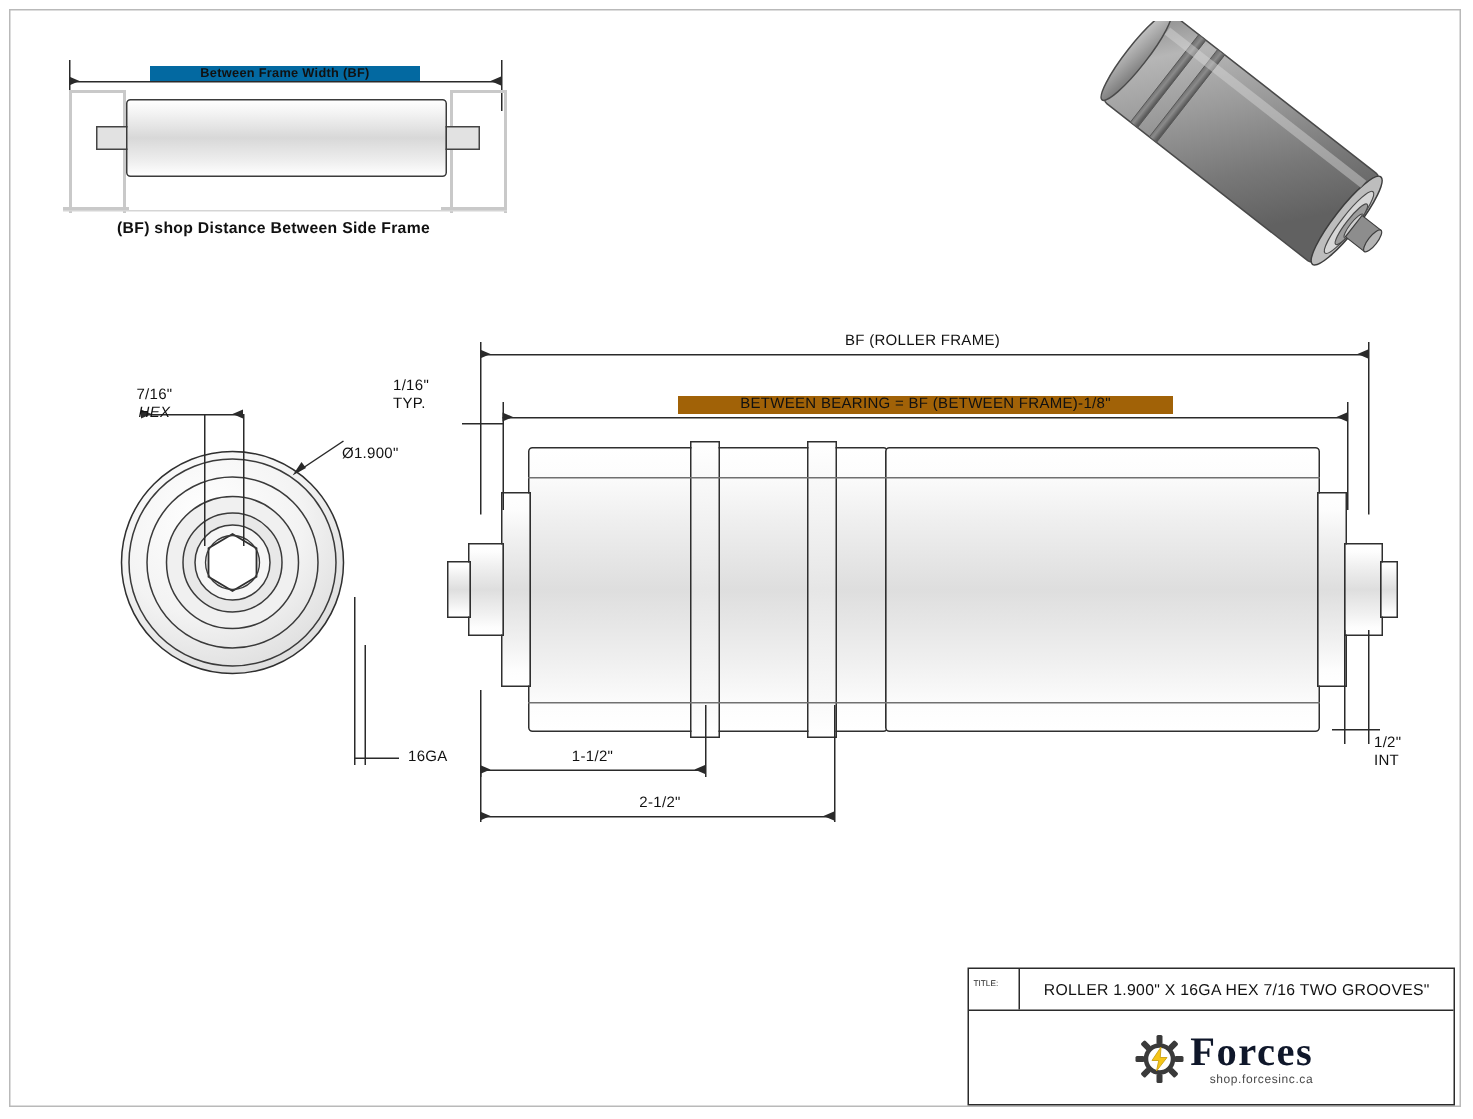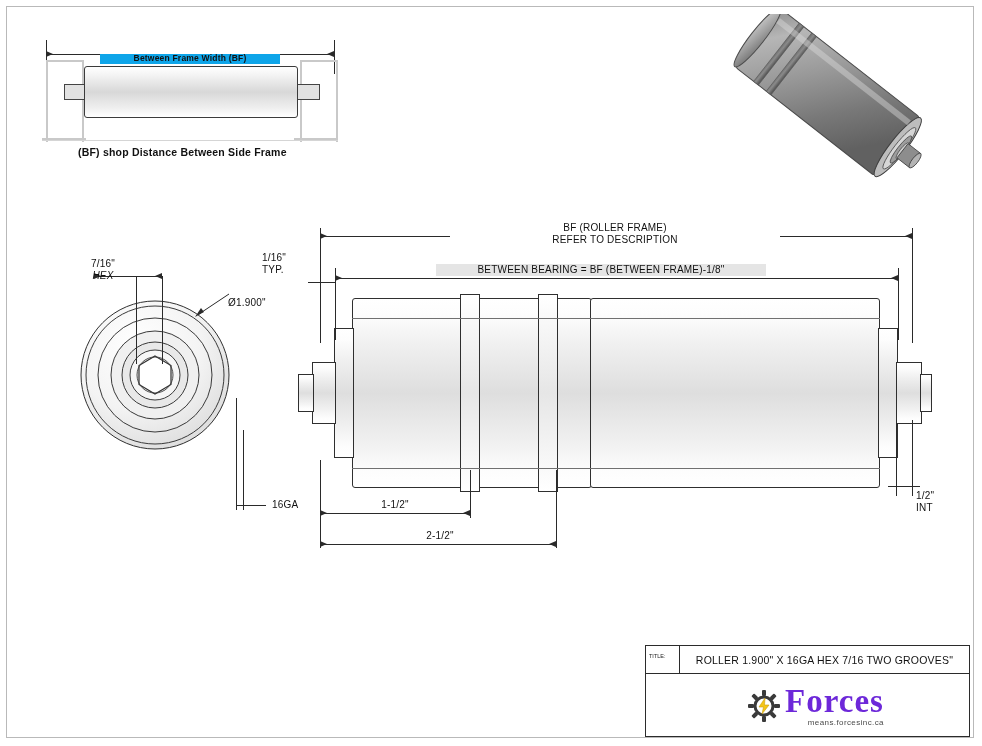--- a/index.html
+++ b/index.html
@@ -190,23 +190,23 @@
   }
   .logo-wrap {
     display: flex;
     align-items: center;
     gap: 4px;
     transform: translateX(8px);
   }
   .logo-text {
     font-family: "Liberation Serif", serif;
     font-weight: bold;
-    font-size: 33px;
+    font-size: 27px;
     letter-spacing: 1px;
-    color: #6d28d9;
+    color: #0f172a;
     line-height: 1;
   }
   .logo-sub {
     font-size: 8px;
     color: #4a4a4a;
     letter-spacing: 0.4px;
     text-align: right;
   }
   .logo-mark {
     position: relative;
@@ -221,21 +221,21 @@
 
   <div class="border-frame"></div>
 
   <div id="inset">
 
     <div class="vline" style="left:6px; top:22px; height:34px;"></div>
     <div class="vline" style="left:294px; top:22px; height:34px;"></div>
     <div class="dimline" style="left:6px; top:36px; width:288px;"></div>
     <div class="arrow-r" style="left:6px; top:33px;"></div>
     <div class="arrow-l" style="left:287px; top:33px;"></div>
-    <div class="lbl bold small center" style="left:60px; top:36px; width:180px; background:#0ea5e9;">Between Frame Width (BF)</div>
+    <div class="lbl bold small center" style="left:60px; top:26px; width:180px; background:#0369a1;">Between Frame Width (BF)</div>
 
     <div class="ins-frame ins-frame-l"></div>
     <div class="ins-frame ins-frame-r"></div>
     <div class="ins-base" style="left:2px; top:120px; width:44px;"></div>
     <div class="ins-base" style="left:254px; top:120px; width:44px;"></div>
     <div class="ins-base" style="left:2px; top:122px; width:296px; border-top:1px solid #d5d5d5;"></div>
 
     <div class="ins-shaft left"></div>
     <div class="ins-shaft right"></div>
     <div class="ins-roller"></div>
@@ -345,28 +345,27 @@
     <div class="tube" style="left:606px; top:82px; width:26px; height:62px;"></div>
     <div class="tube" style="left:630px; top:94px; width:12px; height:38px;"></div>
   </div>
 
   <div class="vline" style="left:320px; top:228px; height:115px;"></div>
   <div class="vline" style="left:912px; top:228px; height:115px;"></div>
   <div class="dimline" style="left:320px; top:236px; width:592px;"></div>
   <div class="arrow-r" style="left:320px; top:233px;"></div>
   <div class="arrow-l" style="left:905px; top:233px;"></div>
   <div class="lbl center" style="left:450px; top:222px; width:330px; background:#fff;">BF (ROLLER FRAME)</div>
-  <div class="lbl center" style="left:450px; top:234px; width:330px; background:#fff;">REFER TO DESCRIPTION</div>
 
   <div class="vline" style="left:335px; top:268px; height:72px;"></div>
   <div class="vline" style="left:898px; top:268px; height:72px;"></div>
   <div class="dimline" style="left:335px; top:278px; width:563px;"></div>
   <div class="arrow-r" style="left:335px; top:275px;"></div>
   <div class="arrow-l" style="left:891px; top:275px;"></div>
-  <div class="lbl center" style="left:436px; top:264px; width:330px; background:#e5e5e5;">BETWEEN BEARING = BF (BETWEEN FRAME)-1/8"</div>
+  <div class="lbl center" style="left:452px; top:264px; width:330px; background:#a16207;">BETWEEN BEARING = BF (BETWEEN FRAME)-1/8"</div>
 
   <div class="lbl" style="left:262px; top:252px;">1/16"</div>
   <div class="lbl" style="left:262px; top:264px;">TYP.</div>
   <div class="dimline" style="left:308px; top:282px; width:28px; border-top:1px solid #2a2a2a;"></div>
 
   <div class="lbl" style="left:916px; top:490px;">1/2"</div>
   <div class="lbl" style="left:916px; top:502px;">INT</div>
   <div class="vline" style="left:896px; top:420px; height:76px;"></div>
   <div class="vline" style="left:912px; top:420px; height:76px;"></div>
   <div class="dimline" style="left:888px; top:486px; width:32px;"></div>
@@ -405,19 +404,19 @@
                 <rect x="-16" y="-2" width="6" height="4" rx="1" transform="rotate(45)"></rect>
                 <rect x="10" y="-2" width="6" height="4" rx="1" transform="rotate(45)"></rect>
               </g>
               <circle cx="0" cy="0" r="9" fill="none" stroke="#3a3a3a" stroke-width="3"></circle>
               <polygon points="1,-8 -5,1 -0.5,1 -2,8 5,-1 0.5,-1" fill="#f5c518" stroke="#c9a013" stroke-width="0.6"></polygon>
             </g>
           </svg>
         </div>
         <div>
           <div class="logo-text">Forces</div>
-          <div class="logo-sub">means.forcesinc.ca</div>
+          <div class="logo-sub">shop.forcesinc.ca</div>
         </div>
       </div>
     </div>
   </div>
 
 </div>
 
 </body></html>

